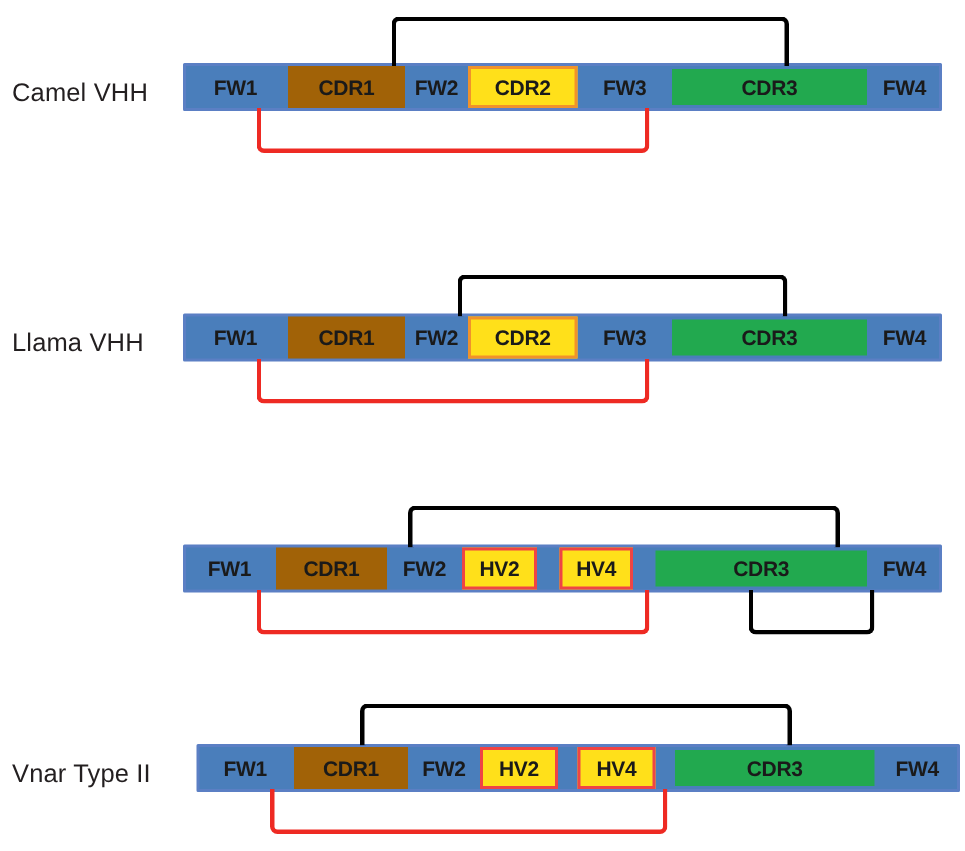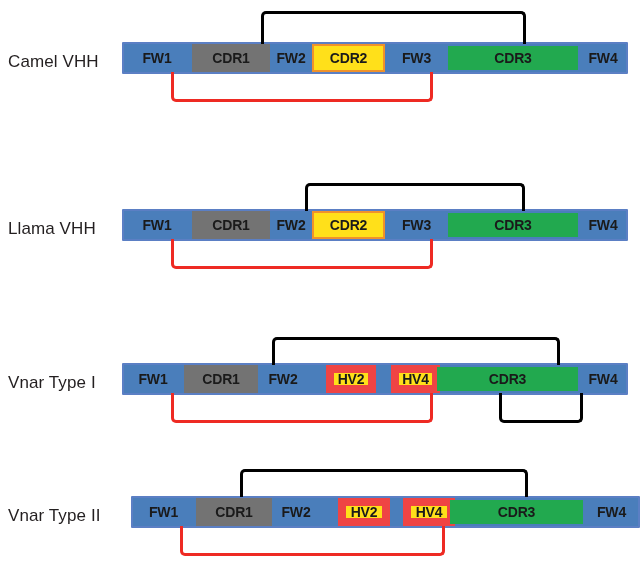--- a/index.html
+++ b/index.html
@@ -49,24 +49,24 @@
     justify-content: center;
     font-family: "Liberation Sans", sans-serif;
     font-weight: bold;
     font-size: 14px;
     color: #1a1a1a;
     letter-spacing: -0.2px;
     overflow: hidden;
     white-space: nowrap;
   }
   .seg-fw   { background: transparent; }
-  .seg-cdr1 { background: #737373; text-align: right; }
+  .seg-cdr1 { background: #a16207; text-align: right; }
   .seg-cdr2 { background: #ffe01a; border: 2px solid #f0922b; }
   .seg-cdr3 { background: #22a94f; text-align: center; }
-  .seg-hv   { background: #ffe01a; border: 8px solid #ef4444; margin-left: 18px; }
+  .seg-hv   { background: #ffe01a; border: 2px solid #ef4444; }
   .seg-gap  { background: transparent; }
 
   .bracket {
     position: absolute;
     box-sizing: border-box;
   }
   .bracket-up {
     border: 3px solid #000000;
     border-bottom: none;
     border-radius: 5px 5px 0 0;
@@ -106,21 +106,20 @@
       <div class="seg seg-cdr1" style="left: 192px; width: 78px; top: 211px; height: 28px;">CDR1</div>
       <div class="seg seg-fw" style="left: 270px; width: 42px; top: 211px; height: 28px;">FW2</div>
       <div class="seg seg-cdr2" style="left: 312px; width: 73px; top: 211px; height: 28px;">CDR2</div>
       <div class="seg seg-fw" style="left: 385px; width: 63px; top: 211px; height: 28px;">FW3</div>
       <div class="seg seg-cdr3" style="left: 448px; width: 130px; top: 213px; height: 24px;">CDR3</div>
       <div class="seg seg-fw" style="left: 578px; width: 50px; top: 211px; height: 28px;">FW4</div>
       <div class="bracket bracket-up" style="left: 305px; top: 183px; width: 220px; height: 28px;"></div>
       <div class="bracket bracket-red-down" style="left: 171px; top: 239px; width: 262px; height: 30px;"></div>
     </div>
     <div class="row" style="top: 0px; height: 567px;">
-      <div class="row-label" style="left: 8px; top: 373px;">Vnar Type I</div>
       <div class="bar" style="left: 122px; top: 363px; width: 506px; height: 32px;"></div>
       <div class="seg seg-fw" style="left: 122px; width: 62px; top: 365px; height: 28px;">FW1</div>
       <div class="seg seg-cdr1" style="left: 184px; width: 74px; top: 365px; height: 28px;">CDR1</div>
       <div class="seg seg-fw" style="left: 258px; width: 50px; top: 365px; height: 28px;">FW2</div>
       <div class="seg seg-hv" style="left: 308px; width: 50px; top: 365px; height: 28px;">HV2</div>
       <div class="seg seg-gap" style="left: 358px; width: 15px; top: 365px; height: 28px;"></div>
       <div class="seg seg-hv" style="left: 373px; width: 49px; top: 365px; height: 28px;">HV4</div>
       <div class="seg seg-gap" style="left: 422px; width: 15px; top: 365px; height: 28px;"></div>
       <div class="seg seg-cdr3" style="left: 437px; width: 141px; top: 367px; height: 24px;">CDR3</div>
       <div class="seg seg-fw" style="left: 578px; width: 50px; top: 365px; height: 28px;">FW4</div>

